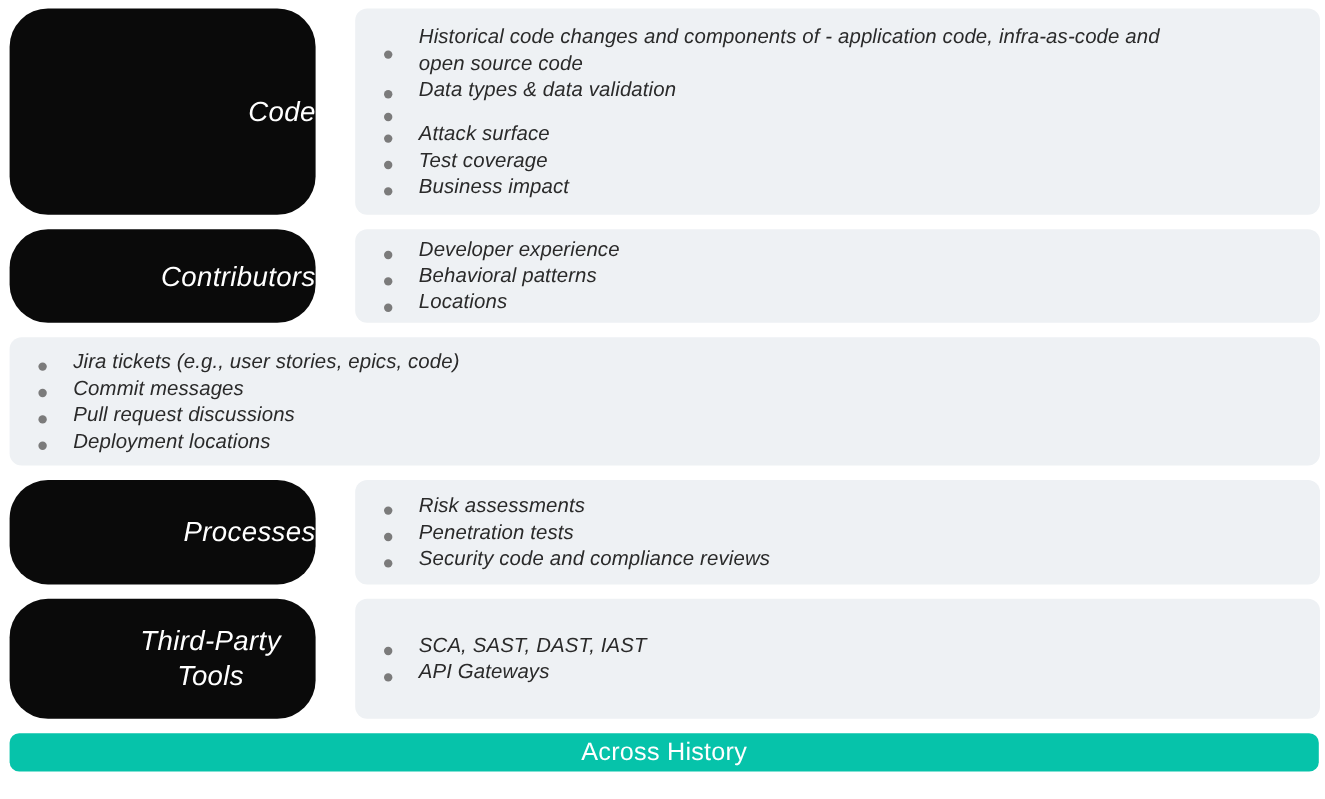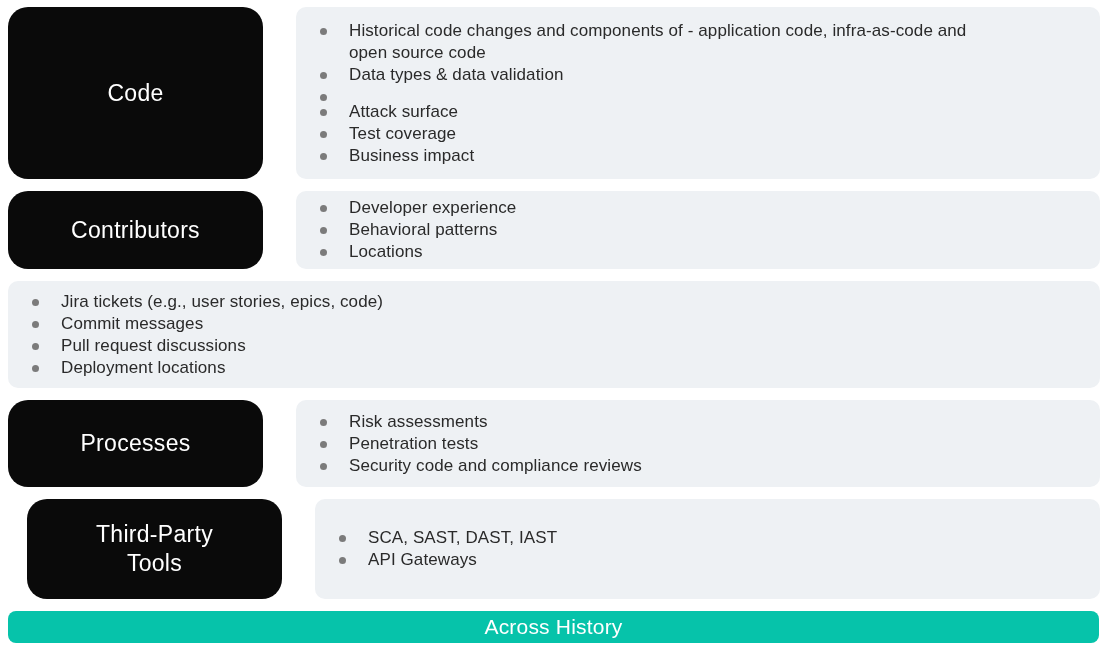--- a/index.html
+++ b/index.html
@@ -12,35 +12,35 @@
   .canvas{
     width:1104px;height:666px;background:#ffffff;
     padding:7px 4px 0 8px;display:flex;flex-direction:column;row-gap:12px;
     overflow:hidden;
   }
   .row{display:flex;column-gap:33px;}
   .row-1{height:172px;}
   .row-2{height:78px;}
   .row-3{height:107px;}
   .row-4{height:87px;}
-  .row-5{height:100px;margin-left:19px;}
+  .row-5{height:100px;}
   .black-box{
-    flex:0 0 255px;background:var(--box-bg);border-radius:20px;
-    display:flex;align-items:center;justify-content:center;
+    flex:0 0 255px;background:var(--box-bg);border-radius:32px;
+    display:flex;align-items:center;justify-content:flex-end;font-style:italic;
   }
   .black-box .label{
     color:var(--box-text);font-size:23px;line-height:1.25;text-align:center;
     max-width:175px;letter-spacing:0.3px;
   }
   .panel{
     flex:1 1 auto;background:var(--panel-bg);border-radius:10px;
     display:flex;flex-direction:column;justify-content:center;
     padding:8px 24px;
   }
-  .bullet-item{display:flex;align-items:flex-start;}
+  .bullet-item{display:flex;align-items:center;font-style:italic;}
   .dot{
     flex:0 0 7px;width:7px;height:7px;border-radius:50%;
     background:var(--bullet);margin-top:8px;margin-right:22px;
   }
   .bullet-text{
     color:var(--text);font-size:17px;line-height:22px;max-width:650px;
     letter-spacing:0.1px;
   }
   .banner{
     height:32px;margin-top:0;margin-right:1px;

